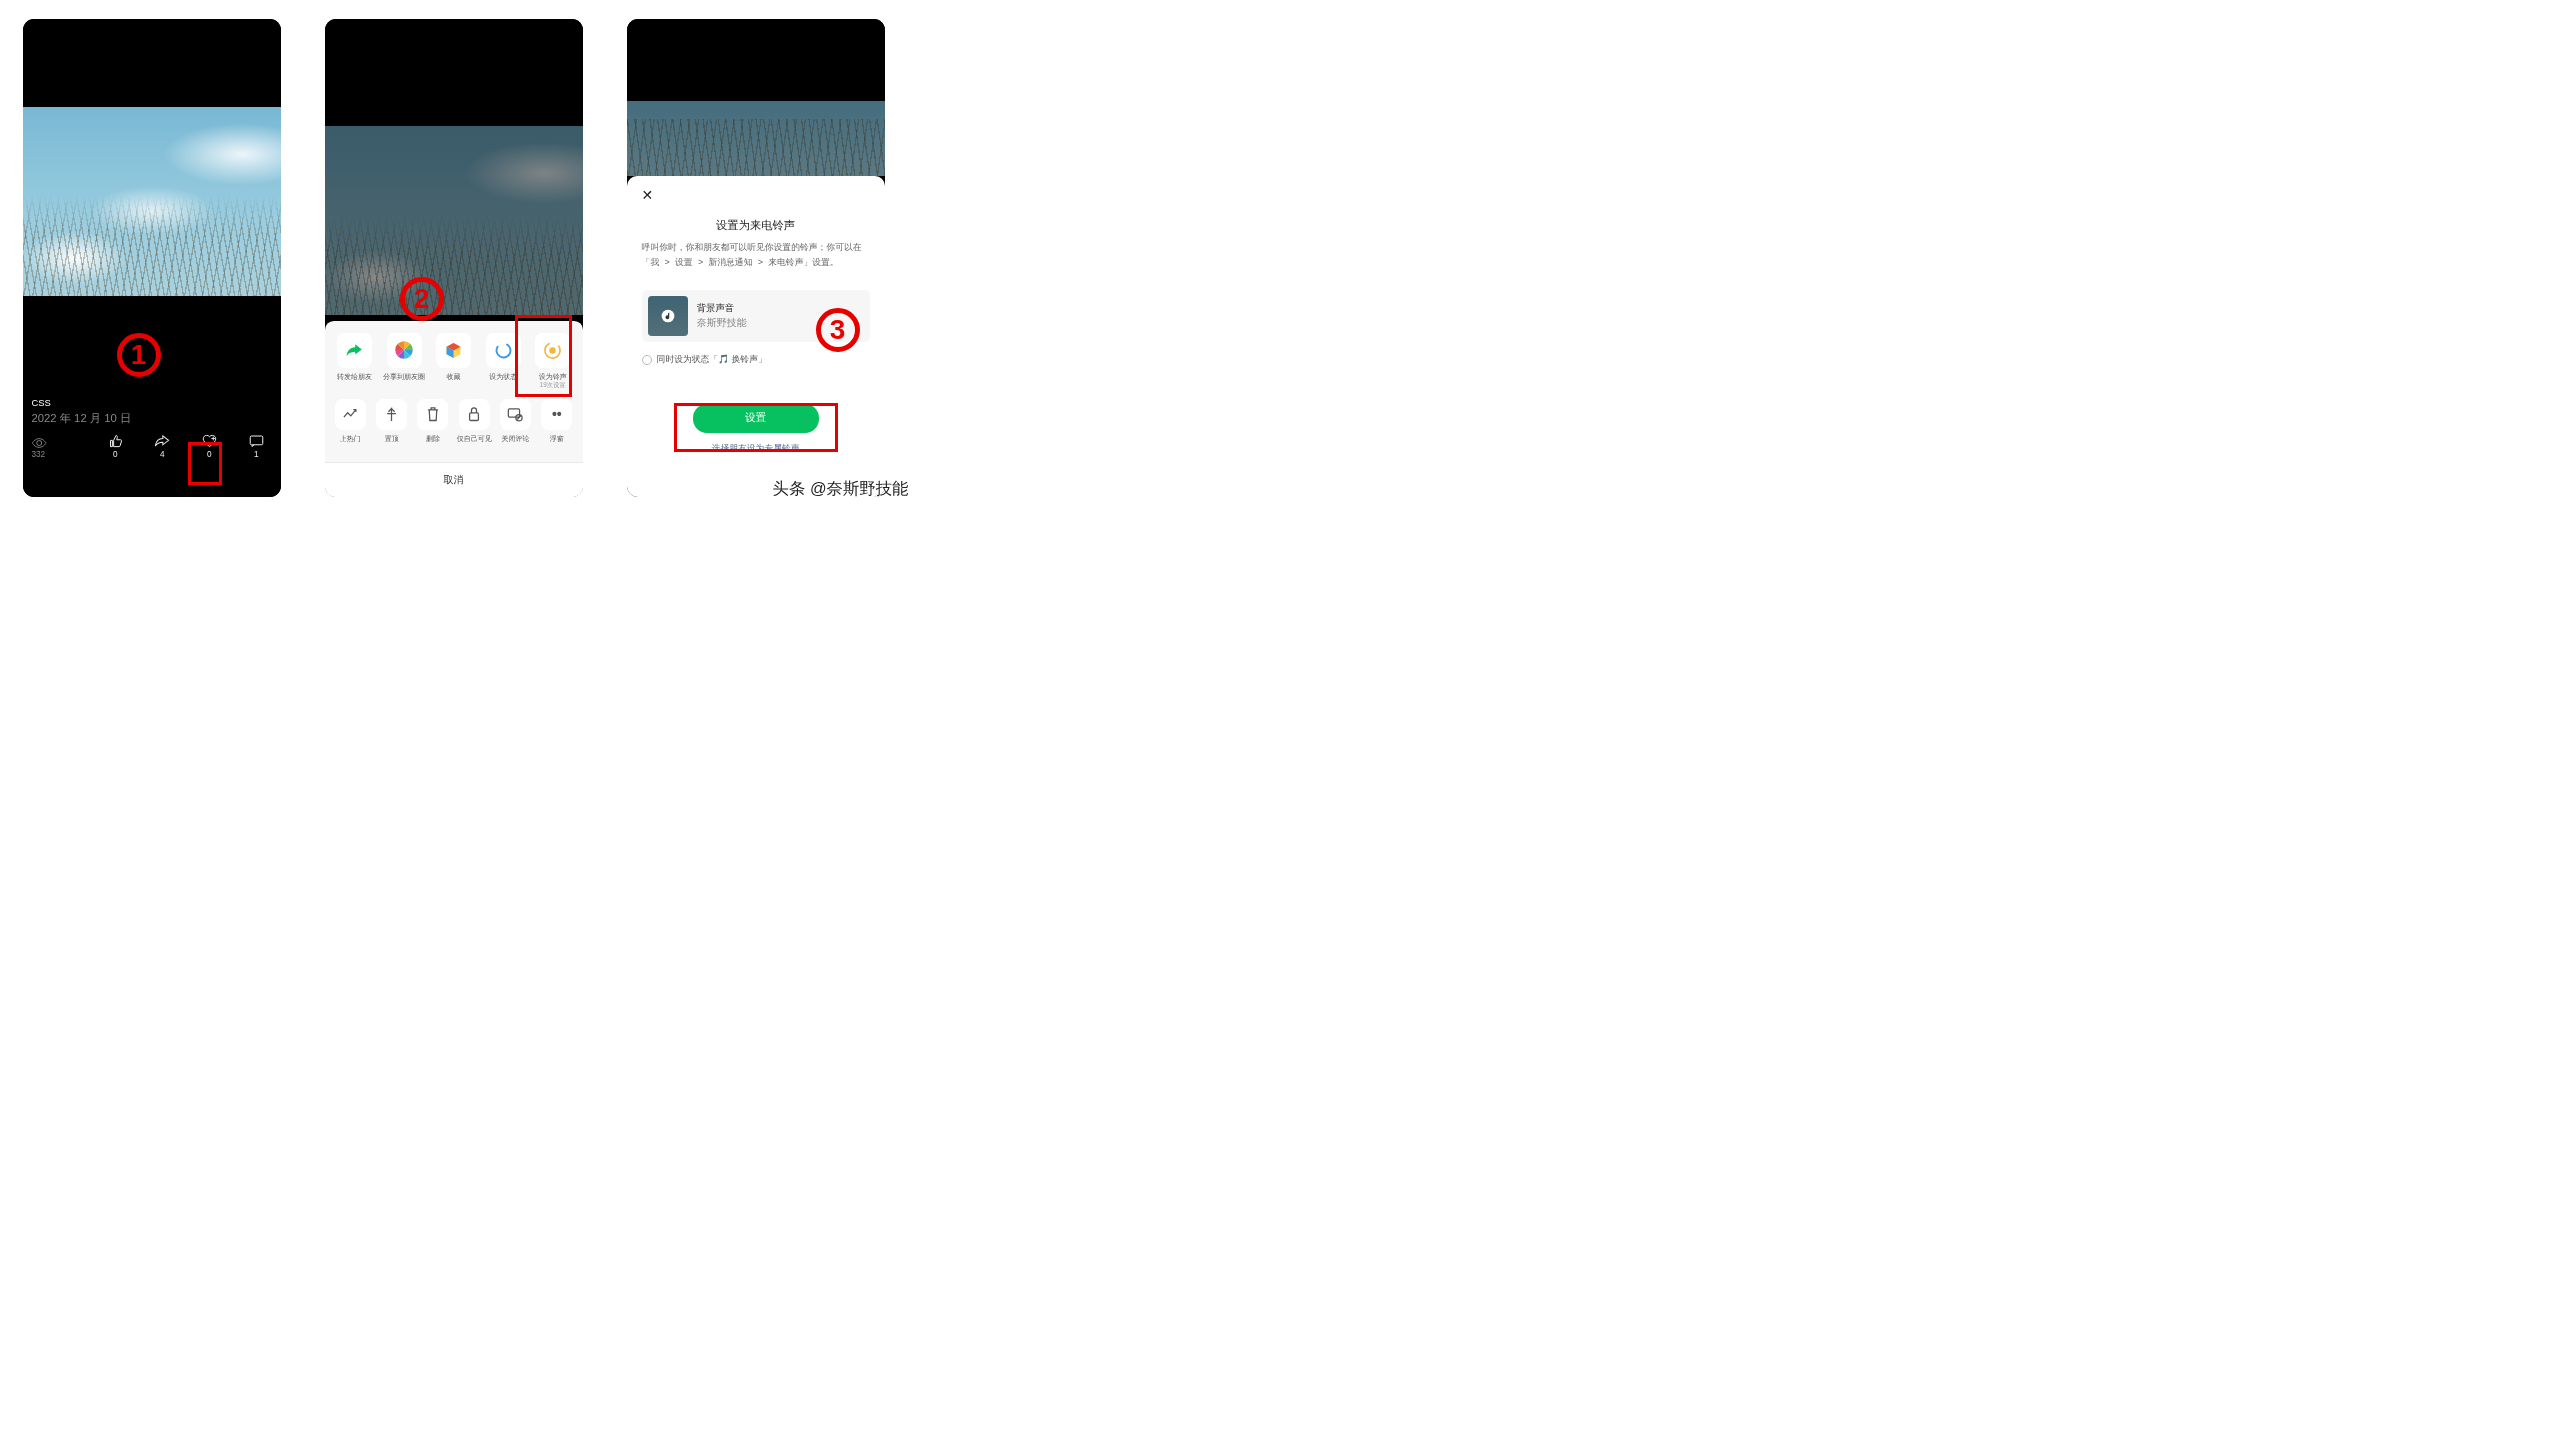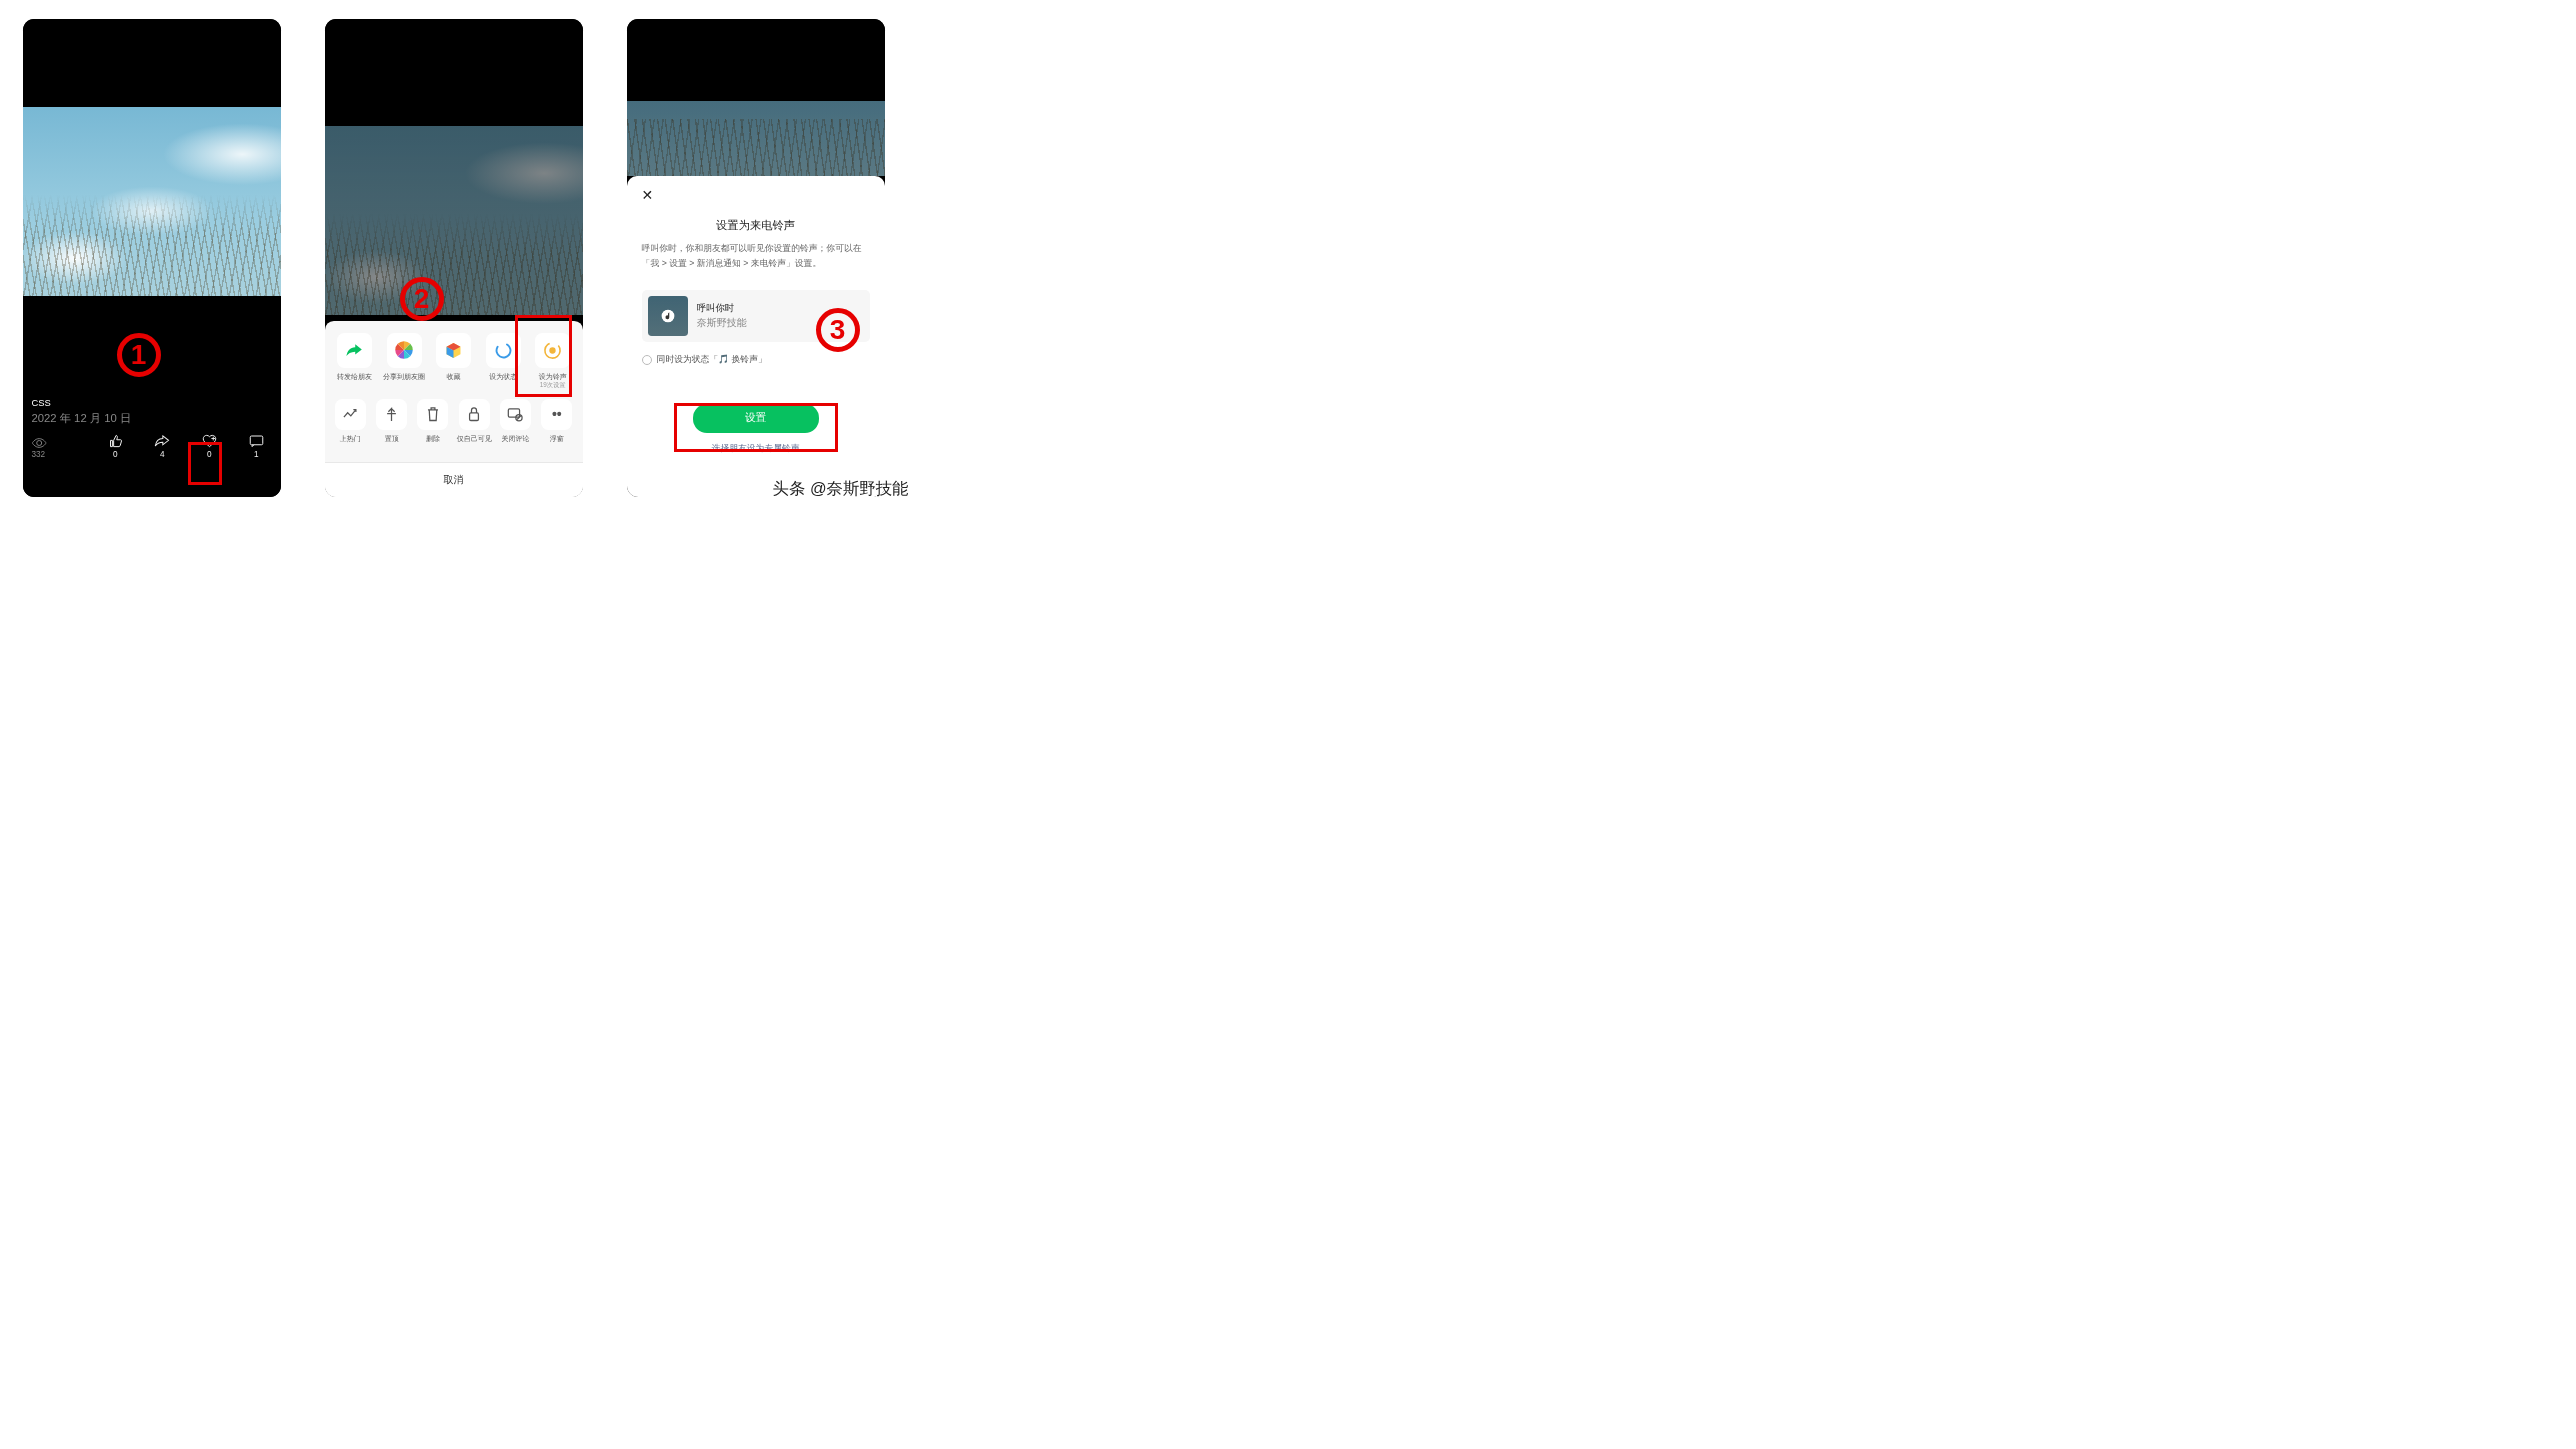--- a/index.html
+++ b/index.html
@@ -112,21 +112,21 @@
       repeating-linear-gradient(98deg, rgba(50,45,30,.3) 0 1.3px, transparent 1.3px 8.8px);
   }
   .s3-panel{
     position:absolute;left:0;right:0;bottom:0;top:157px;
     background:#fff;
     border-radius:10px 10px 0 0;
     padding:11.3px 15px 8.8px;
   }
   .close-x{font-size:14px;color:#222;}
   .s3-h{ text-align:center;font-size:11.3px;color:#222;margin-top:15px;font-weight:500;}
-  .s3-p{font-size:8.8px;color:#666;line-height:1.7;margin-top:7.5px;}
+  .s3-p{font-size:8.8px;color:#666;line-height:1.7;margin-top:7.5px;font-family:Liberation Mono, monospace;}
   .s3-card{
     display:flex;align-items:center;gap:8.8px;
     background:#f6f6f6;border-radius:5px;padding:6.3px;margin-top:19px;
   }
   .s3-thumb{
     width:40px;height:40px;border-radius:3.8px;
     background:
       radial-gradient(circle at 50% 50%, rgba(255,255,255,.9) 0 5.7px, transparent 6.3px),
       linear-gradient(rgba(0,0,0,.4),rgba(0,0,0,.4)),
       linear-gradient(#6aa6c0,#8ab9c9);
@@ -345,21 +345,21 @@
       <div class="s3-p">呼叫你时，你和朋友都可以听见你设置的铃声；你可以在「我 &gt; 设置 &gt; 新消息通知 &gt; 来电铃声」设置。</div>
 
       <div class="s3-card">
         <div class="s3-thumb">
           <svg width="14" height="14" viewBox="0 0 22 22">
               <circle cx="11" cy="11" r="10" fill="#fff"></circle>
               <path d="M13 5v8a3 3 0 11-2-2.8V7l2-2z" fill="#333"></path>
             </svg>
         </div>
         <div>
-          <div class="s3-card-title">呼叫你时</div>
+          <div class="s3-card-title">背景声音</div>
           <div class="s3-card-sub">奈斯野技能</div>
         </div>
       </div>
 
       <div class="s3-check">
         <div class="s3-radio"></div>
         <span>同时设为状态「🎵 换铃声」</span>
       </div>
 
       <div class="s3-btn">

